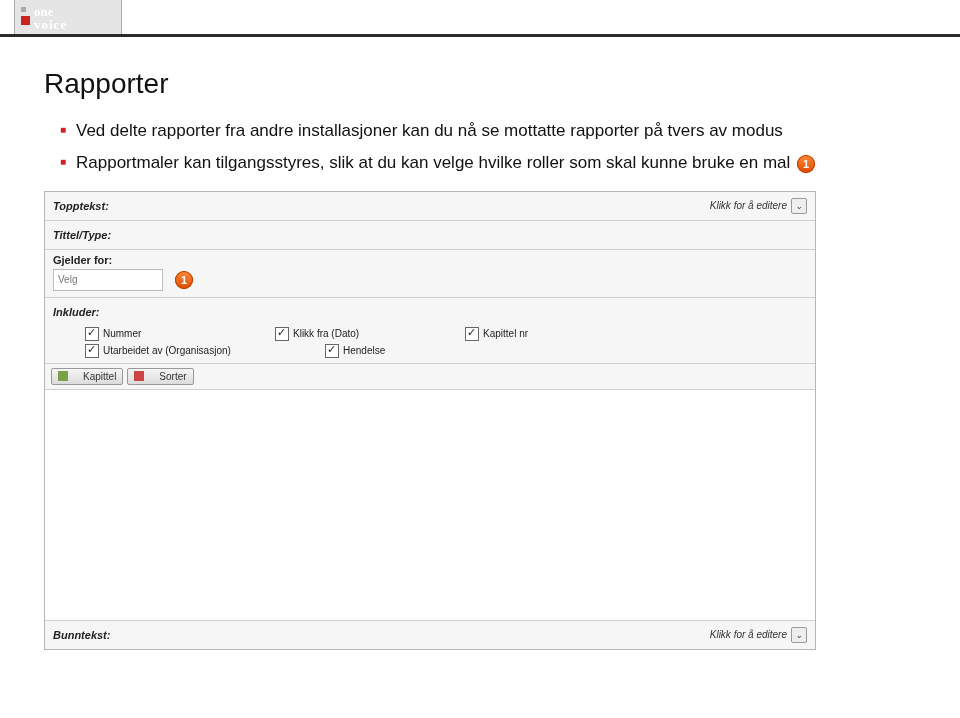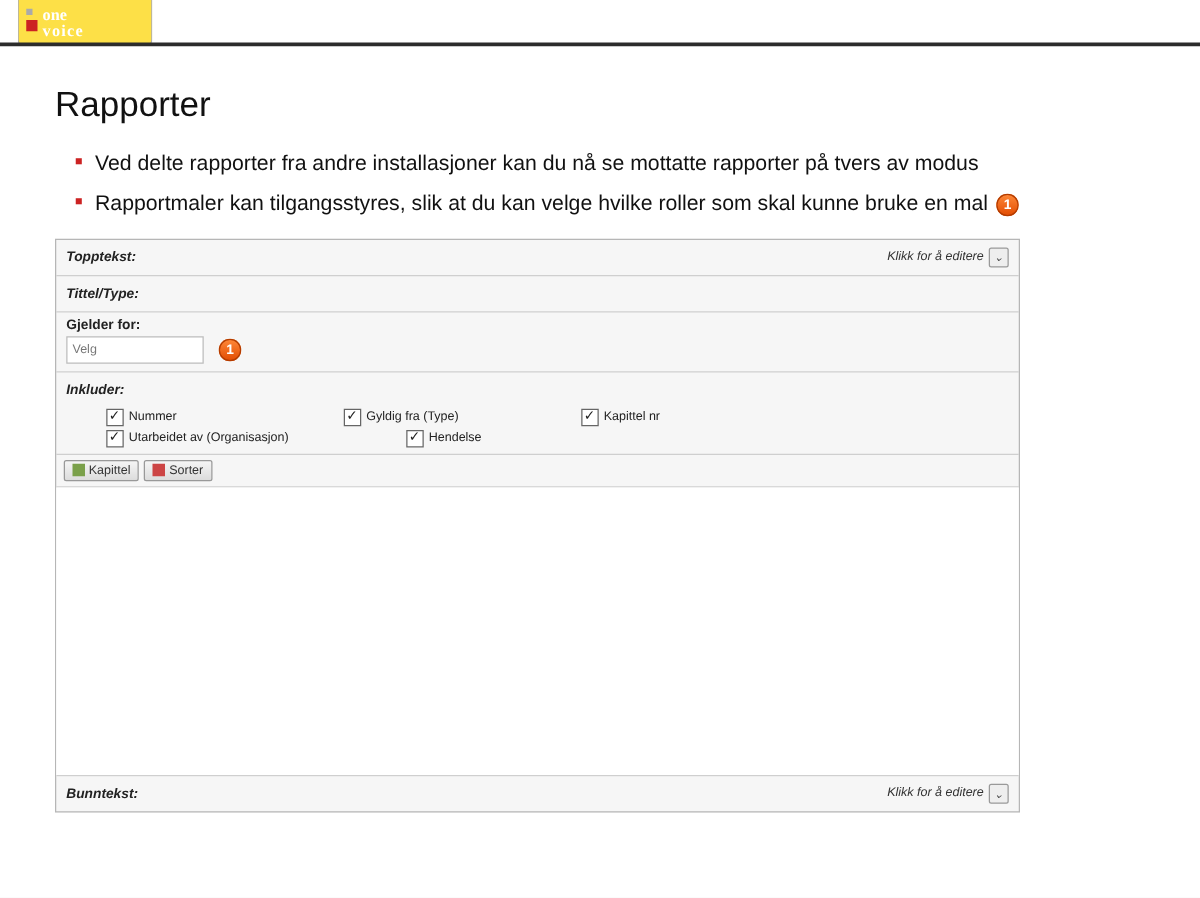--- a/index.html
+++ b/index.html
@@ -16,21 +16,21 @@
     width: 100%;
     height: 38px;
     position: relative;
   }
   .logo-wrap {
     position: absolute;
     left: 14px;
     top: 0;
     width: 106px;
     height: 36px;
-    background: #fde047;
+    background: #e5e5e5;
     border: 1px solid #aaa;
     border-top: none;
     border-bottom-left-radius: 5px;
     border-bottom-right-radius: 5px;
     display: flex;
     align-items: center;
     justify-content: center;
   }
   .logo-wrap svg { display: block; }
   .topline {
@@ -172,21 +172,21 @@
     display: flex;
     gap: 4px;
   }
   .tbtn {
     border: 1px solid #999;
     background: linear-gradient(#f5f5f5,#dcdcdc);
     font-size: 10px;
     padding: 2px 6px;
     display: flex;
     align-items: center;
-    gap: 3px;
+    gap: 15px;
     border-radius: 2px;
     color: #333;
   }
   .tbtn .ic {
     width: 10px; height: 10px;
     background: #7aa04a;
     display: inline-block;
   }
   .tbtn.sorter .ic { background: #c44; }
   .panel-body {
@@ -261,21 +261,21 @@
       <span class="row-label">Inkluder:</span>
     </div>
     <div class="checks">
       <div class="check-row">
         <label class="chk">
           <span class="chk-box"></span>
           <span>Nummer</span>
         </label>
         <label class="chk">
           <span class="chk-box"></span>
-          <span>Gyldig fra (Type)</span>
+          <span>Klikk fra (Dato)</span>
         </label>
         <label class="chk">
           <span class="chk-box"></span>
           <span>Kapittel nr</span>
         </label>
       </div>
       <div class="check-row">
         <label class="chk" style="min-width:190px">
           <span class="chk-box"></span>
           <span>Utarbeidet av (Organisasjon)</span>

